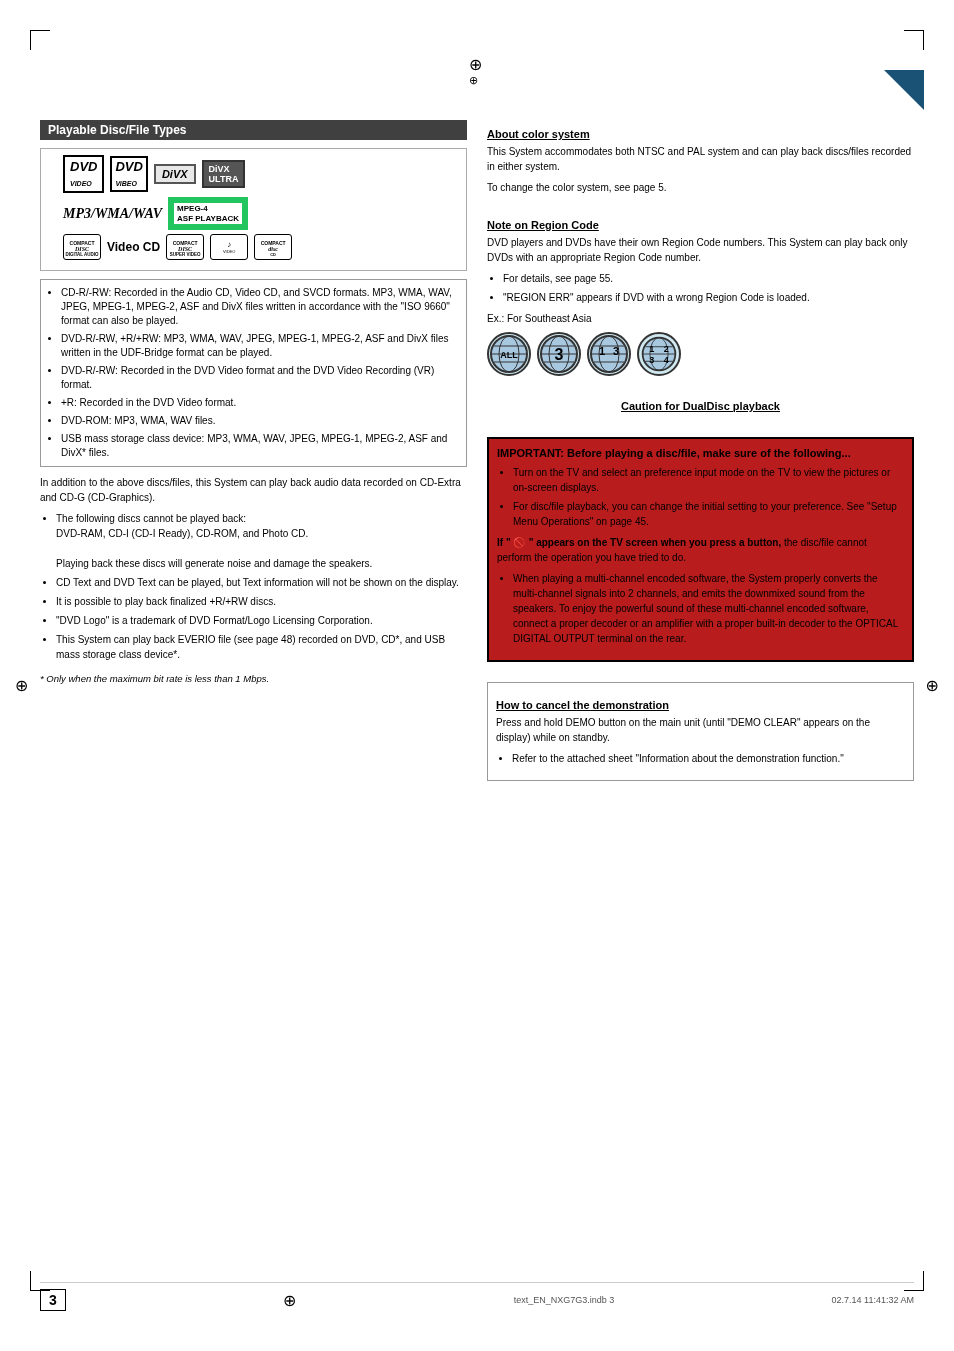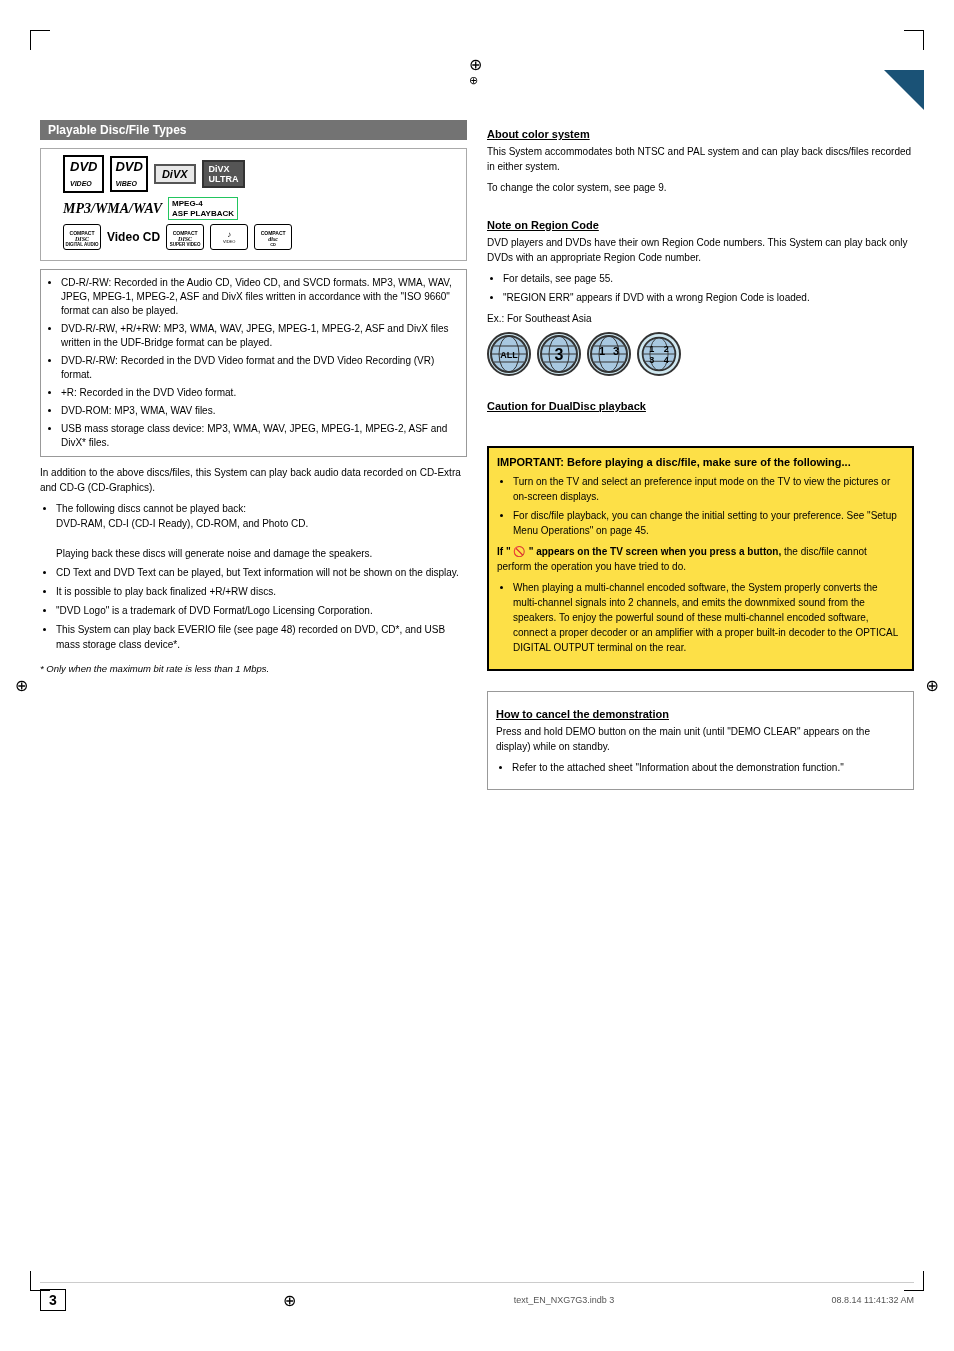--- a/index.html
+++ b/index.html
@@ -80,21 +80,21 @@
 
     
     .right-column {
       flex: 1;
       display: flex;
       flex-direction: column;
     }
 
     
     .section-header {
-      background: #737373;
+      background: #404040;
       color: #fff;
       font-size: 12px;
       font-weight: bold;
       padding: 3px 8px;
       margin-bottom: 8px;
     }
 
     
     .logo-box {
       border: 1px solid #aaa;
@@ -229,21 +229,21 @@
       background: #d0e8f0;
       font-size: 22px;
       overflow: hidden;
     }
 
     
     .important-box {
       border: 2px solid #000;
       padding: 8px;
       margin: 10px 0;
-      background: #fde047;
+      background: #b91c1c;
     }
     .important-box .important-title {
       font-size: 11px;
       font-weight: bold;
       margin-bottom: 6px;
     }
     .important-box ul {
       list-style: disc;
       padding-left: 16px;
       font-size: 10px;
@@ -285,21 +285,21 @@
     .footer-filename {
       font-size: 9px;
       color: #555;
     }
     .footer-right {
       font-size: 9px;
       color: #555;
     }
 
     
-    .caution-section { margin-bottom: 20px; }
+    .caution-section { margin-bottom: 11px; text-align: center; }
 
     .left-crosshair {
       position: absolute;
       left: 15px;
       top: 50%;
       font-size: 16px;
     }
     .right-crosshair {
       position: absolute;
       right: 15px;
@@ -344,21 +344,21 @@
             <span style="font-style:italic; font-weight:bold;">DVD</span><br>
             <span style="font-size:7px; color:#000;">ViBEO</span>
           </span>
 
           <span style="display:inline-block; border:2px solid #555; padding:2px 6px; font-size:11px; font-weight:bold; font-style:italic; background:#e8e8e8;">DiVX</span>
 
           <span style="display:inline-block; border:2px solid #333; padding:2px 5px; font-size:9px; font-weight:bold; color:#fff; background:#555;">DiVX<br>ULTRA</span>
         </div>
         <div class="logo-row">
           <span class="mp3-logo" style="font-size:14px; font-weight:bold; font-style:italic; font-family:Georgia,serif;">MP3/WMA/WAV</span>
-          <span class="mpeg4-logo" style="font-size:8px; border:1px solid #22c55e; padding:1px 3px; line-height:1.2;">MPEG-4<br>ASF PLAYBACK</span>
+          <span class="mpeg4-logo" style="font-size:8px; border:6px solid #22c55e; padding:1px 3px; line-height:1.2;">MPEG-4<br>ASF PLAYBACK</span>
         </div>
         <div class="logo-row">
 
           <span class="disc-logo" style="width:38px; height:26px; border:1.5px solid #000; border-radius:3px; display:inline-flex; align-items:center; justify-content:center; flex-direction:column; font-size:5.5px; font-weight:bold; text-transform:uppercase;">
             <span style="font-size:5px;">COMPACT</span>
             <span style="font-size:6px; font-weight:bold; font-style:italic; font-family:Georgia,serif;">disc</span>
             <span style="font-size:4.5px;">DIGITAL AUDIO</span>
           </span>
           <span class="video-cd-text" style="font-size:12px; font-weight:bold; font-family:Arial;">Video CD</span>
           <span class="disc-logo" style="width:38px; height:26px; border:1.5px solid #000; border-radius:3px; display:inline-flex; align-items:center; justify-content:center; flex-direction:column; font-size:5px; font-weight:bold; text-transform:uppercase;">
@@ -407,21 +407,21 @@
         </ul>
       </div>
       <div class="body-text italic-text">* Only when the maximum bit rate is less than 1 Mbps.</div>
     </div>
 
     <div class="right-column">
 
       <div class="about-color">
         <div class="sub-heading">About color system</div>
         <div class="body-text">This System accommodates both NTSC and PAL system and can play back discs/files recorded in either system.</div>
-        <div class="body-text">To change the color system, see page 9.</div>
+        <div class="body-text">To change the color system, see page 5.</div>
       </div>
 
       <div class="note-region">
         <div class="sub-heading">Note on Region Code</div>
         <div class="body-text">DVD players and DVDs have their own Region Code numbers. This System can play back only DVDs with an appropriate Region Code number.</div>
         <div class="body-text">
           <ul>
             <li>For details, see page 55.</li>
             <li>"REGION ERR" appears if DVD with a wrong Region Code is loaded.</li>
           </ul>
@@ -512,16 +512,16 @@
       </div>
 
     </div>
 
   </div>
 
   <div class="page-footer">
     <span class="page-number">3</span>
     <span class="footer-crosshair">⊕</span>
     <span class="footer-filename">text_EN_NXG7G3.indb  3</span>
-    <span class="footer-right">08.8.14  11:41:32 AM</span>
+    <span class="footer-right">02.7.14  11:41:32 AM</span>
   </div>
 
 </div>
 
 </body></html>

